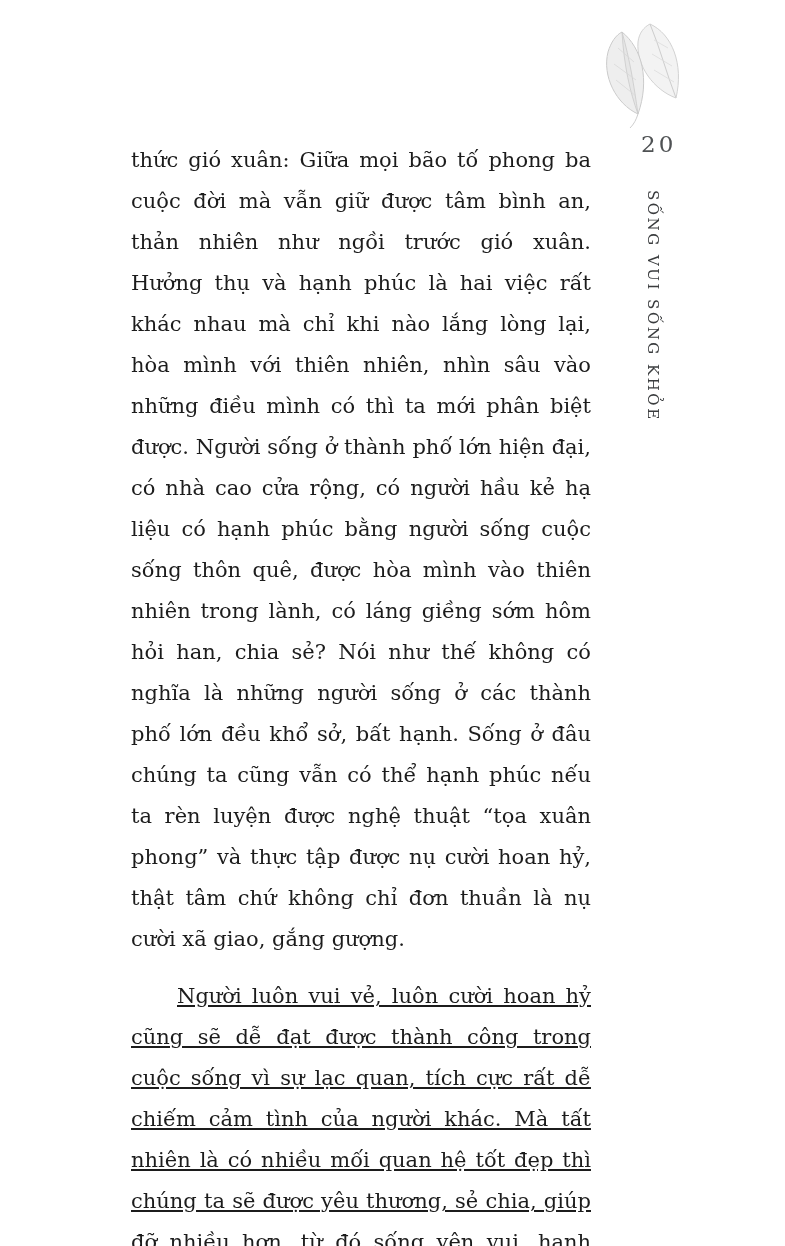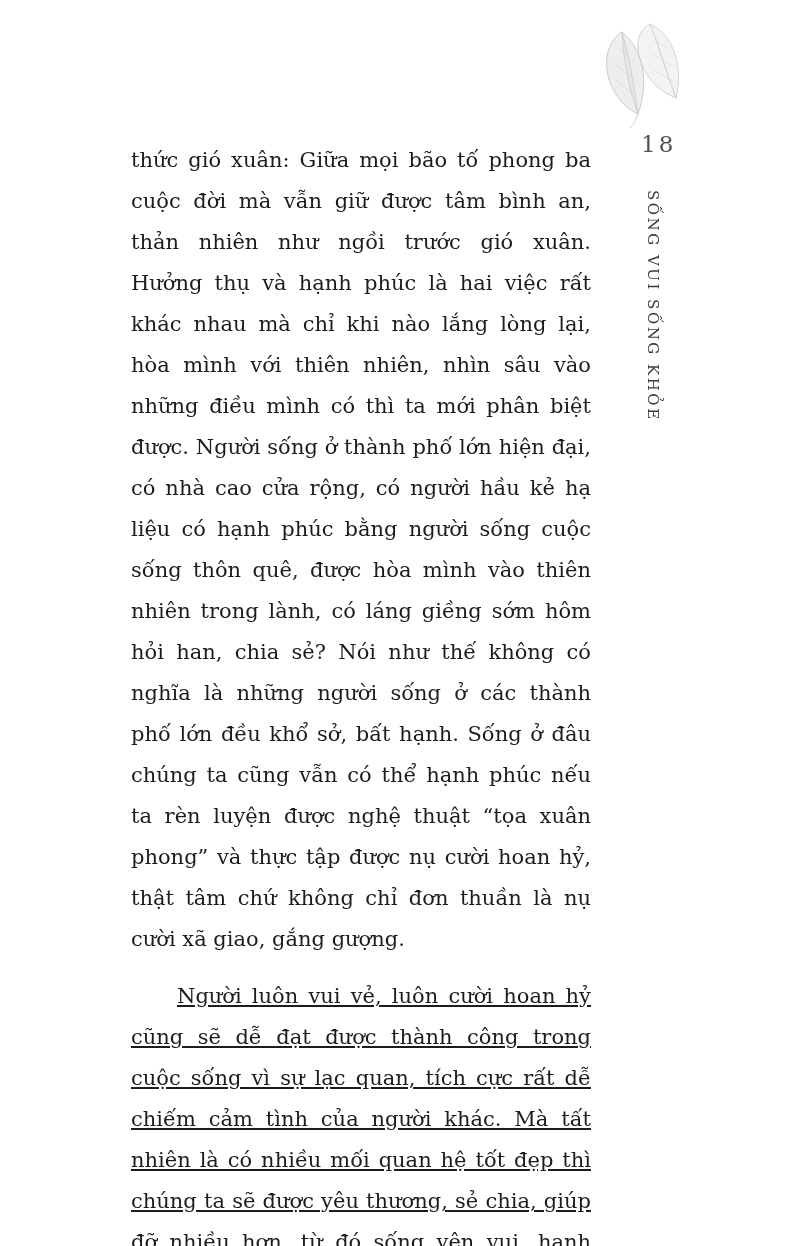--- a/index.html
+++ b/index.html
@@ -76,21 +76,21 @@
         <path d="M72,6 C82,30 88,54 98,80" fill="none" stroke="#bdbdbd" stroke-width="1"></path>
         <path d="M76,22 L90,30 M74,36 L94,48 M76,52 L96,64" fill="none" stroke="#d2d2d2" stroke-width="0.8"></path>
         <path d="M44,14 C64,30 72,62 60,96 C38,86 24,58 30,34 C33,24 38,17 44,14 Z" fill="#e9e9e9" stroke="#b9b9b9" stroke-width="1"></path>
         <path d="M44,14 C52,42 56,68 60,96 C52,74 46,48 44,14 Z" fill="#dedede" stroke="#b9b9b9" stroke-width="0.8"></path>
         <path d="M40,30 L56,44 M36,46 L58,62 M38,62 L58,78" fill="none" stroke="#cccccc" stroke-width="0.8"></path>
         <path d="M60,96 C58,102 56,106 52,110" fill="none" stroke="#bdbdbd" stroke-width="1"></path>
       </g>
     </svg>
   </div>
 
-  <div class="page-number">18</div>
+  <div class="page-number">20</div>
 
   <div class="running-title">SỐNG VUI SỐNG KHỎE</div>
 
   <div class="body-text">
       <p class="">thức gió xuân: Giữa mọi bão tố phong ba cuộc đời mà vẫn giữ được tâm bình an, thản nhiên như ngồi trước gió xuân. Hưởng thụ và hạnh phúc là hai việc rất khác nhau mà chỉ khi nào lắng lòng lại, hòa mình với thiên nhiên, nhìn sâu vào những điều mình có thì ta mới phân biệt được. Người sống ở thành phố lớn hiện đại, có nhà cao cửa rộng, có người hầu kẻ hạ liệu có hạnh phúc bằng người sống cuộc sống thôn quê, được hòa mình vào thiên nhiên trong lành, có láng giềng sớm hôm hỏi han, chia sẻ? Nói như thế không có nghĩa là những người sống ở các thành phố lớn đều khổ sở, bất hạnh. Sống ở đâu chúng ta cũng vẫn có thể hạnh phúc nếu ta rèn luyện được nghệ thuật “tọa xuân phong” và thực tập được nụ cười hoan hỷ, thật tâm chứ không chỉ đơn thuần là nụ cười xã giao, gắng gượng.</p>
       <p class="indent">Người luôn vui vẻ, luôn cười hoan hỷ cũng sẽ dễ đạt được thành công trong cuộc sống vì sự lạc quan, tích cực rất dễ chiếm cảm tình của người khác. Mà tất nhiên là có nhiều mối quan hệ tốt đẹp thì chúng ta sẽ được yêu thương, sẻ chia, giúp đỡ nhiều hơn, từ đó sống yên vui, hạnh phúc, ít phiền não hơn. Được</p>
     </div>
 
 </div>
 

